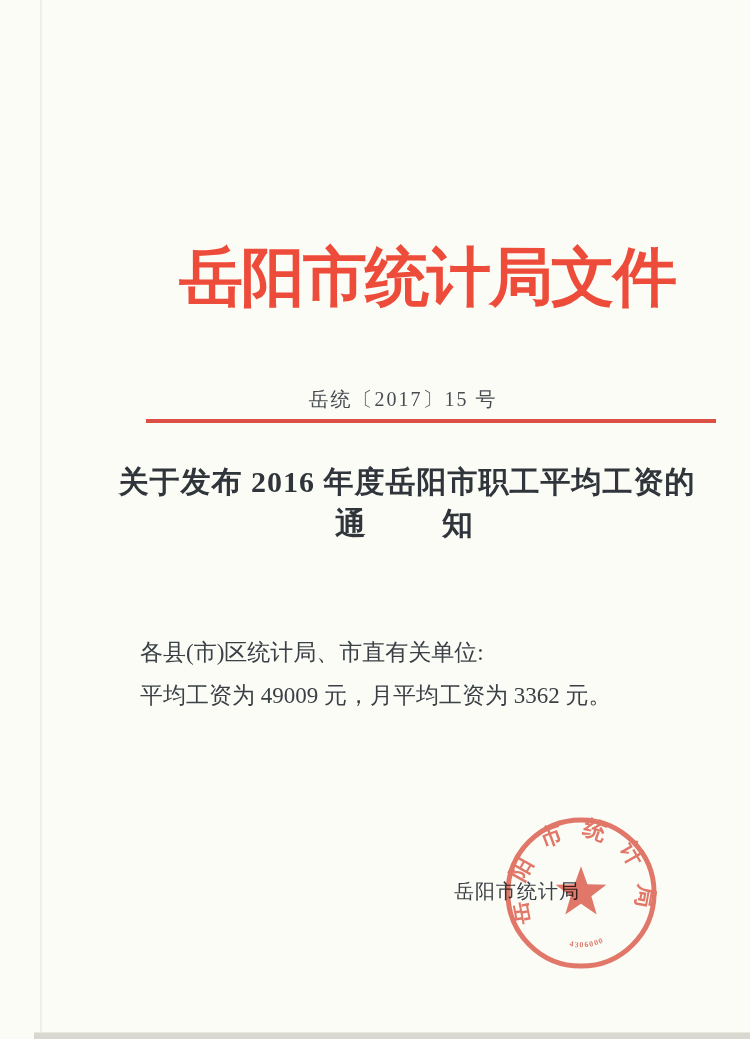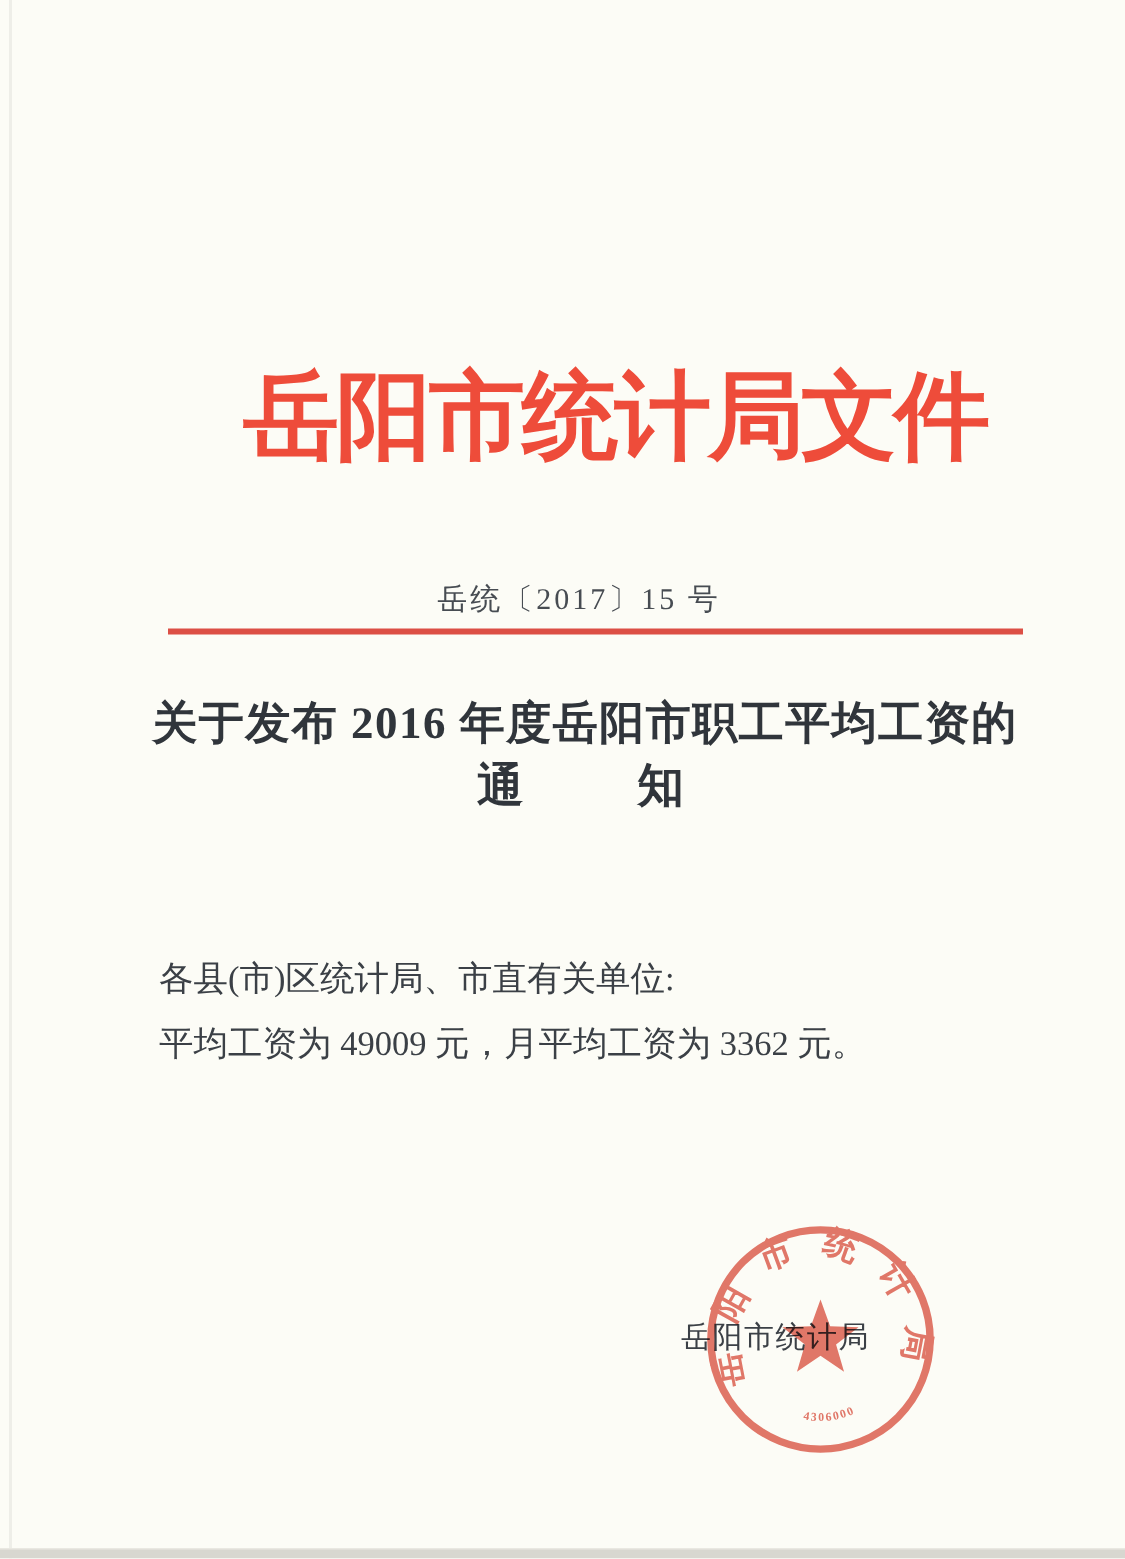--- a/index.html
+++ b/index.html
@@ -3,21 +3,21 @@
 <meta charset="utf-8">
 <style>
   * { margin: 0; padding: 0; box-sizing: border-box; }
   html, body { width: 750px; height: 1039px; }
   body {
     font-family: "Liberation Serif", "DejaVu Serif", serif;
     background: #fcfcf6;
     position: relative;
     overflow: hidden;
   }
-  .page { position: absolute; inset: 0; }
+  .page { position: absolute; inset: 0; margin-left: 34px; }
 
   
   .scan-edge-left {
     position: absolute; left: 6px; top: 0; width: 2px; height: 100%;
     background: rgba(120,120,110,0.10);
   }
   .scan-edge-bottom {
     position: absolute; left: 0; bottom: 0; width: 100%; height: 7px;
     background: #d8d7d0; border-top: 1px solid #e9e8e1;
   }

